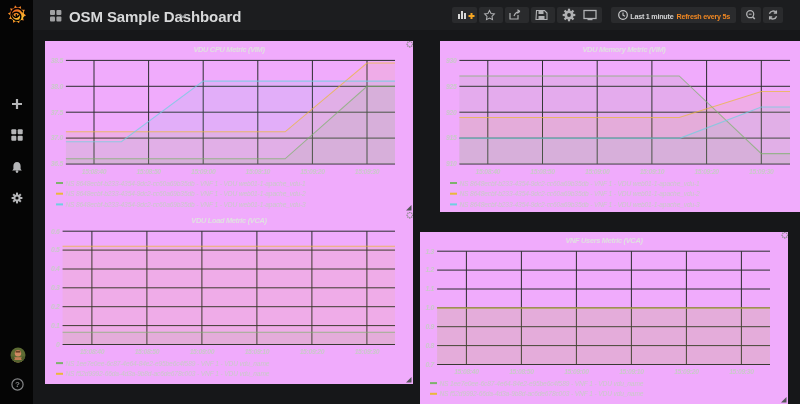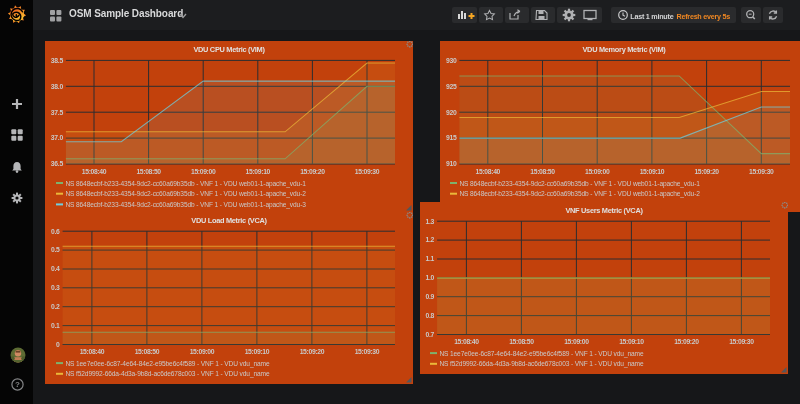--- a/index.html
+++ b/index.html
@@ -1,30 +1,30 @@
 <!DOCTYPE html>
 <html><head><meta charset="utf-8">
 <style>
 html,body{margin:0;padding:0;width:800px;height:404px;overflow:hidden;background:#161719;
 font-family:"Liberation Sans",sans-serif;}
 #nav{position:absolute;left:33px;top:0;width:767px;height:30px;background:#1c1d1f;}
 #side{position:absolute;left:0;top:0;width:33px;height:404px;background:#050505;}
-.panel{position:absolute;background:#c2410c;}
+.panel{position:absolute;background:#f0abfc;font-style:italic;}
 </style></head>
 <body>
 <div id="nav"></div>
 <svg style="position:absolute;left:50px;top:9.5px" width="12" height="12">
     <g fill="#a0a1a3">
       <rect x="0" y="0" width="5" height="5" rx="1"></rect>
       <rect x="6.4" y="0" width="5" height="5" rx="1"></rect>
       <rect x="0" y="6.4" width="5" height="5" rx="1"></rect>
       <rect x="6.4" y="6.4" width="5" height="5" rx="1"></rect>
     </g>
   </svg>
-<div style="position:absolute;left:69px;top:8px;font-size:10px;font-weight:bold;color:#d8d9da;letter-spacing:-0.1px;white-space:nowrap">OSM Sample Dashboard</div>
+<div style="position:absolute;left:69px;top:8px;font-size:15px;font-weight:bold;color:#d8d9da;letter-spacing:-0.1px;white-space:nowrap">OSM Sample Dashboard</div>
 <svg style="position:absolute;left:179px;top:13px" width="8" height="6">
     <path d="M1,1 L4,4.4 L7,1" fill="none" stroke="#9a9b9d" stroke-width="1.3"></path>
   </svg>
 <div style="position:absolute;left:452px;top:7px;width:25px;height:16px;background:#2a2b2d;border-radius:2px"></div>
 <svg style="position:absolute;left:452px;top:7px" width="25" height="16">
     <rect x="6" y="7" width="2" height="5" fill="#d8d8d8"></rect>
     <rect x="9" y="4" width="2" height="8" fill="#d8d8d8"></rect>
     <rect x="12" y="6" width="2" height="6" fill="#d8d8d8"></rect>
     <path d="M16.5,5 h2 v-2 h2 v2 h2 v2 h-2 v2 h-2 v-2 h-2 Z" fill="#f5a623" transform="translate(0,3)"></path>
   </svg>
@@ -292,21 +292,21 @@
       <circle cx="367.5" cy="3.2" r="0.8" fill="#8a8a8a"></circle>
       <circle cx="366.7" cy="5.1" r="0.8" fill="#8a8a8a"></circle>
       <circle cx="364.8" cy="5.9" r="0.8" fill="#8a8a8a"></circle>
       <circle cx="362.9" cy="5.1" r="0.8" fill="#8a8a8a"></circle>
       <circle cx="362.1" cy="3.2" r="0.8" fill="#8a8a8a"></circle>
       <circle cx="362.9" cy="1.3" r="0.8" fill="#8a8a8a"></circle>
       <circle cx="364.8" cy="0.5" r="0.8" fill="#8a8a8a"></circle>
       <circle cx="366.7" cy="1.3" r="0.8" fill="#8a8a8a"></circle>
       <path d="M361.0,170.5 L366.5,165.0 L366.5,170.5 Z" fill="#55565a"></path>
     </svg></div>
-<div class="panel" style="left:420px;top:202px;width:368px;height:172px"><svg width="368" height="172" font-family="Liberation Sans, sans-serif">
+<div class="panel" style="left:420px;top:232px;width:368px;height:172px"><svg width="368" height="172" font-family="Liberation Sans, sans-serif">
       <text x="184.0" y="11" font-size="7.4" fill="#e0e0e0" text-anchor="middle" font-weight="bold" letter-spacing="-0.3">VNF Users Metric (VCA)</text>
       <line x1="17.1" y1="19.2" x2="350" y2="19.2" stroke="#2c2d30" stroke-width="1"></line>
       <line x1="17.1" y1="38.1" x2="350" y2="38.1" stroke="#2c2d30" stroke-width="1"></line>
       <line x1="17.1" y1="57.0" x2="350" y2="57.0" stroke="#2c2d30" stroke-width="1"></line>
       <line x1="17.1" y1="75.8" x2="350" y2="75.8" stroke="#2c2d30" stroke-width="1"></line>
       <line x1="17.1" y1="94.7" x2="350" y2="94.7" stroke="#2c2d30" stroke-width="1"></line>
       <line x1="17.1" y1="113.6" x2="350" y2="113.6" stroke="#2c2d30" stroke-width="1"></line>
       <line x1="17.1" y1="132.5" x2="350" y2="132.5" stroke="#2c2d30" stroke-width="1"></line>
       <line x1="46.4" y1="19.2" x2="46.4" y2="132.5" stroke="#2c2d30" stroke-width="1"></line>
       <line x1="101.4" y1="19.2" x2="101.4" y2="132.5" stroke="#2c2d30" stroke-width="1"></line>

